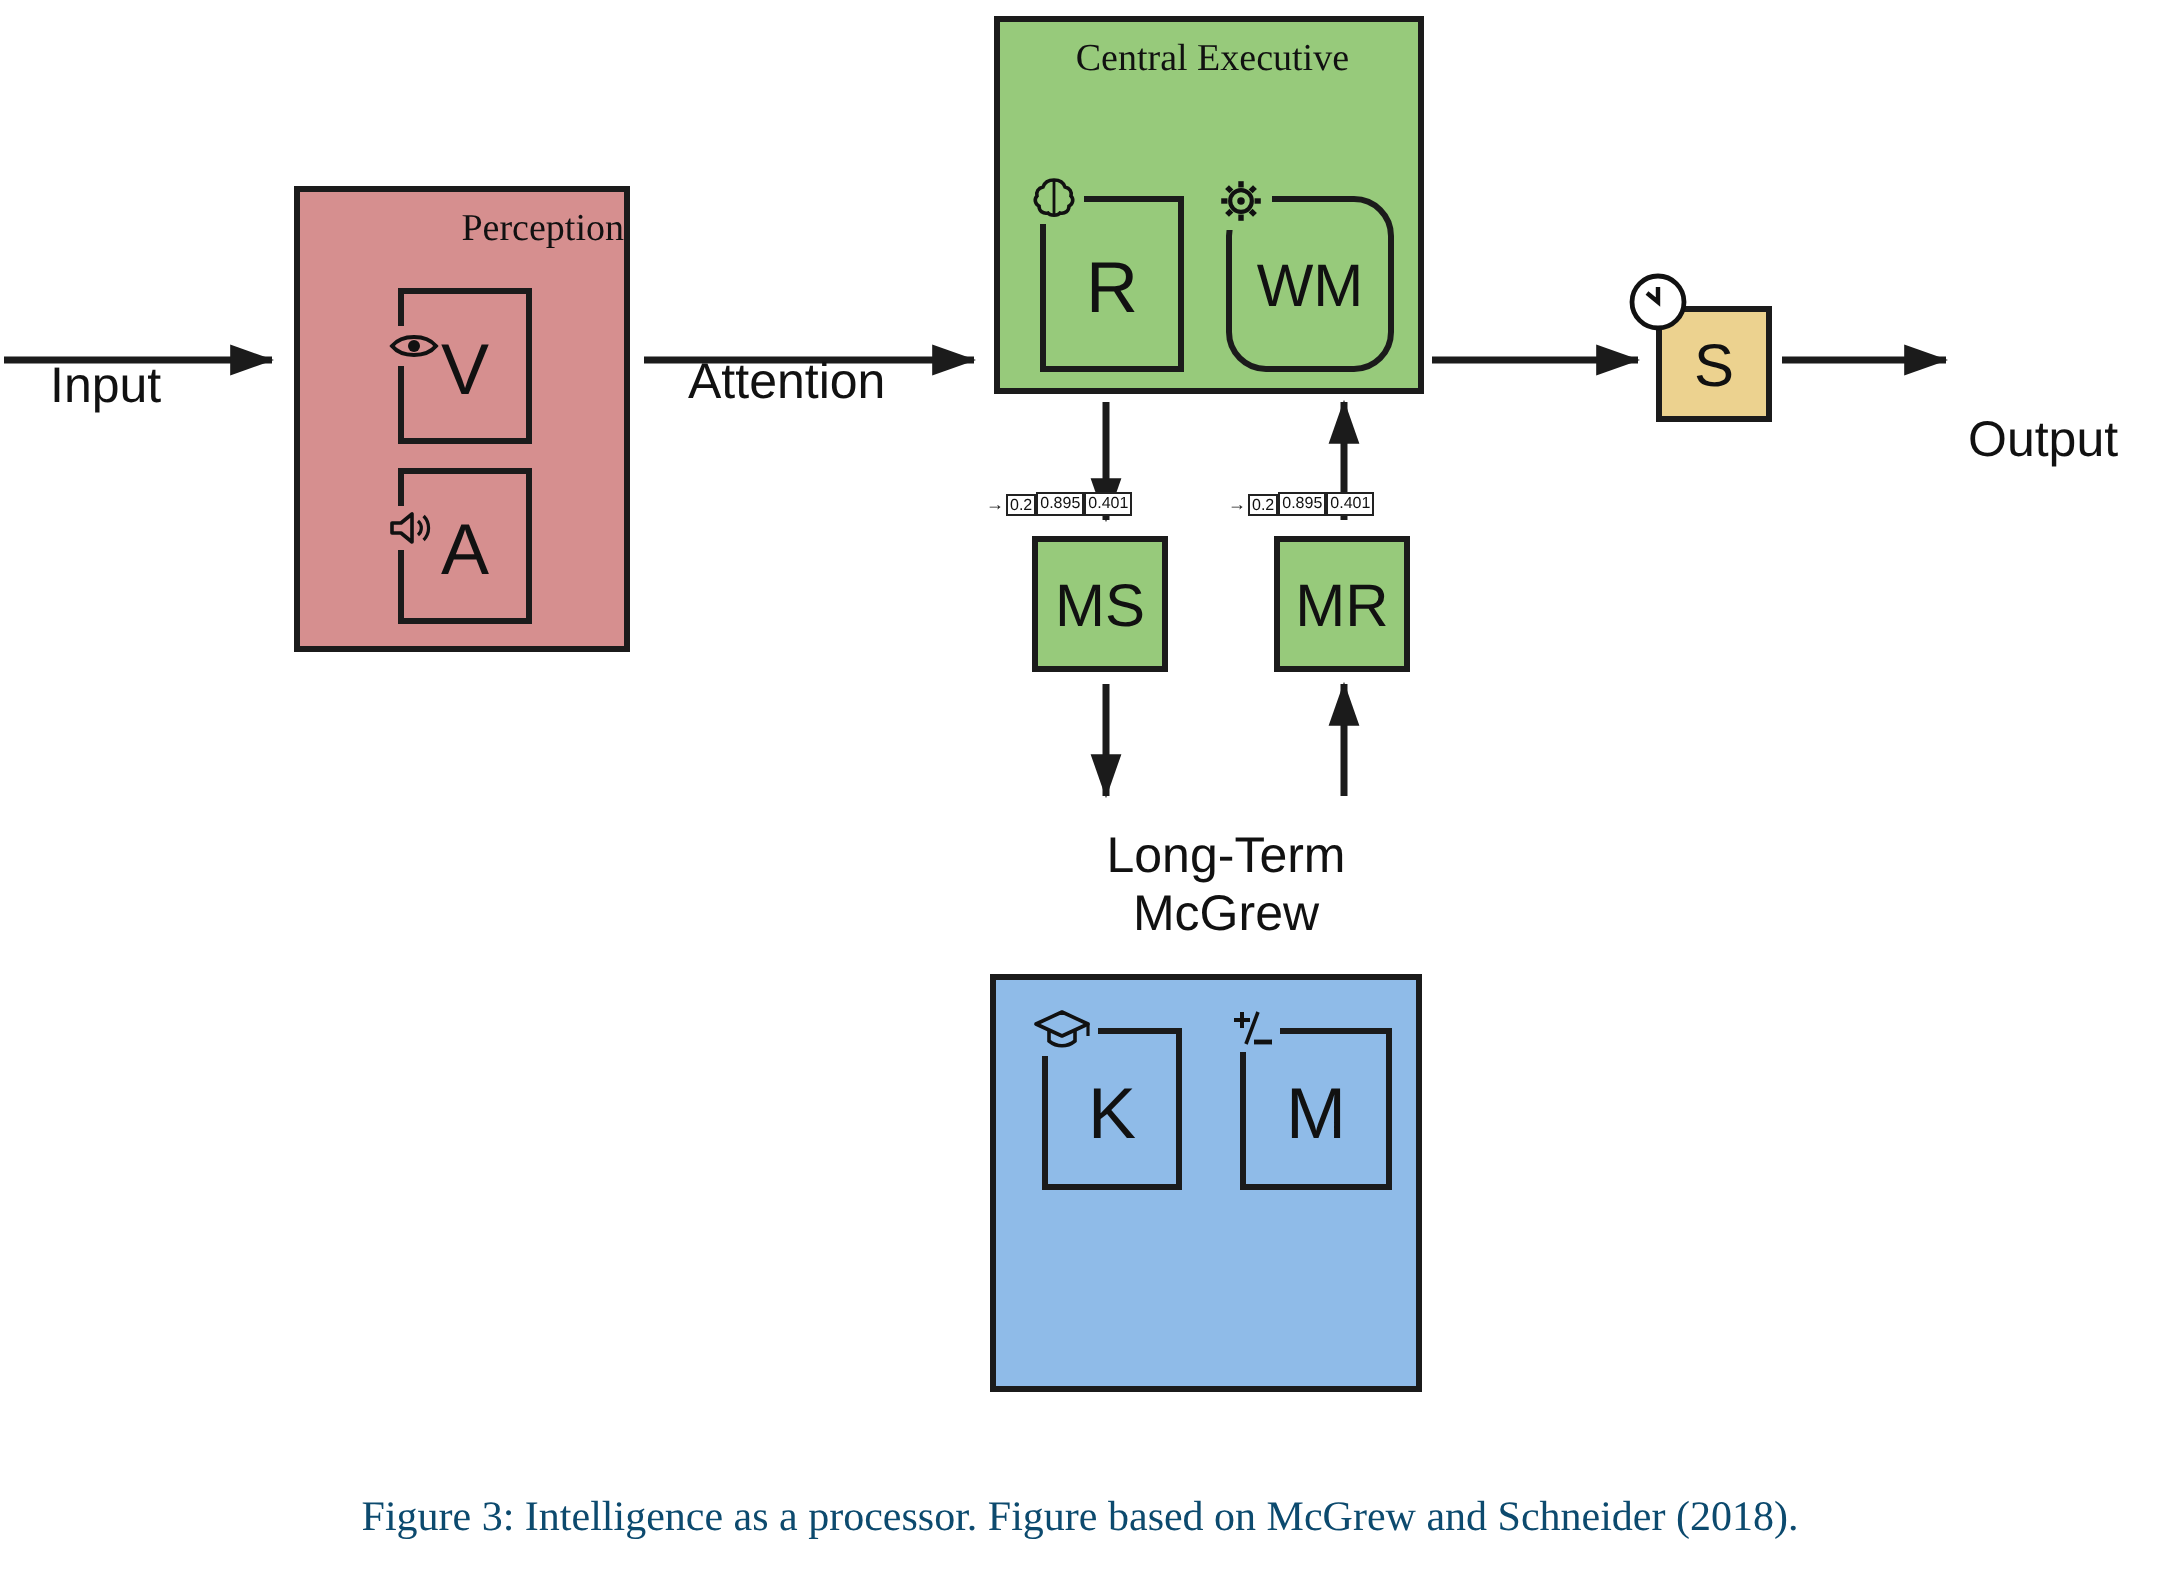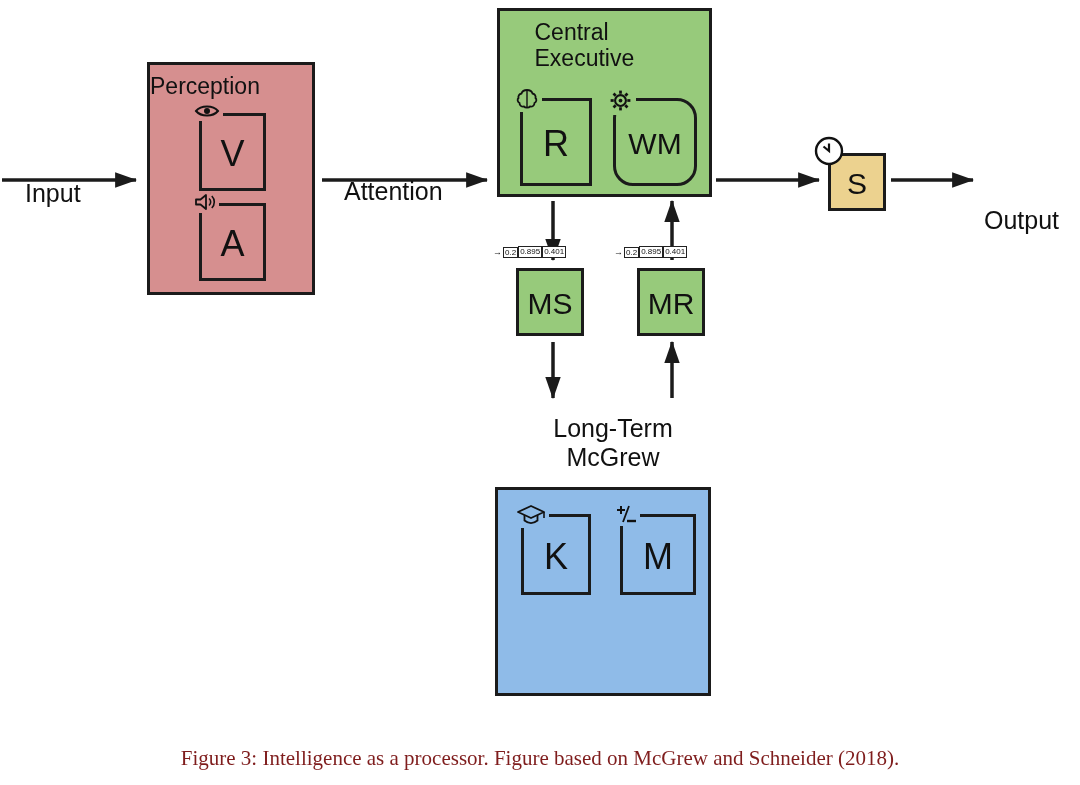--- a/index.html
+++ b/index.html
@@ -4,46 +4,46 @@
 <style>
   html,body{margin:0;padding:0;background:#fff;}
   #canvas{
     position:relative;width:1080px;height:785px;background:#fff;overflow:hidden;
     font-family:"Liberation Sans",sans-serif;color:#111;
   }
   *{box-sizing:border-box;}
   .arrows{position:absolute;left:0;top:0;pointer-events:none;}
   .flabel{position:absolute;font-size:25px;white-space:nowrap;margin-top:40px;}
   .box{position:absolute;border:3px solid #1b1b1b;}
-  .bg-perception{background:var(--perception,#d68f8f);}
+  .bg-perception{background:var(--perception,#d68f8f);margin-top:31px;}
   .bg-executive{background:var(--executive,#97ca7b);}
   .bg-memory{background:var(--memory,#8fbbe8);}
   .bg-speed{background:var(--speed,#ecd28f);}
-  .box-title{text-align:left;margin-top:8px;font-size:23px;line-height:1.15;}
+  .box-title{text-align:right;margin-top:8px;font-size:19px;line-height:1.15;font-family:Liberation Serif, serif;}
   .ce-title{width:140px;margin:8px auto 0;}
   .inner-box{
     position:absolute;border:3px solid #1b1b1b;
     display:flex;align-items:center;justify-content:center;
   }
   .letter{font-size:36px;line-height:1;transform:translateY(2px);}
   .letter.sm{font-size:30px;}
   .corner-icon{position:absolute;top:-15px;left:-11px;line-height:0;padding:2px 3px;}
   .clock-wrap{position:absolute;top:-20px;left:-17px;line-height:0;}
   .vec-icon{position:absolute;top:-24px;left:-26px;display:flex;align-items:flex-start;background:#fff;gap:1px;}
   .vec-arrow{font-size:9px;line-height:10px;}
   .vec-rows{display:flex;flex-direction:row;}
   .vec-rows .vr{
     font-size:8px;line-height:9px;border:1px solid #222;background:#fff;
     padding:0 1px;width:max-content;margin-top:-1px;
   }
   .vec-rows .vr:first-child{margin-top:0;}
   .ltm-label{position:absolute;left:540px;top:414px;width:146px;text-align:center;font-size:25px;line-height:1.15;}
   #caption{
     position:absolute;left:0;right:0;top:746px;text-align:center;
-    font-family:"Liberation Serif",serif;font-size:21px;color:#7f1d1d;
+    font-family:"Liberation Serif",serif;font-size:21px;color:#0c4a6e;
   }
 </style>
 </head>
 <body>
 
 <div id="canvas">
 
   <svg class="arrows" width="1080" height="785" viewBox="0 0 1080 785">
     <defs>
       <marker id="ah" viewBox="0 0 10 7" refX="9.5" refY="3.5" markerWidth="22" markerHeight="16" markerUnits="userSpaceOnUse" orient="auto-start-reverse">

